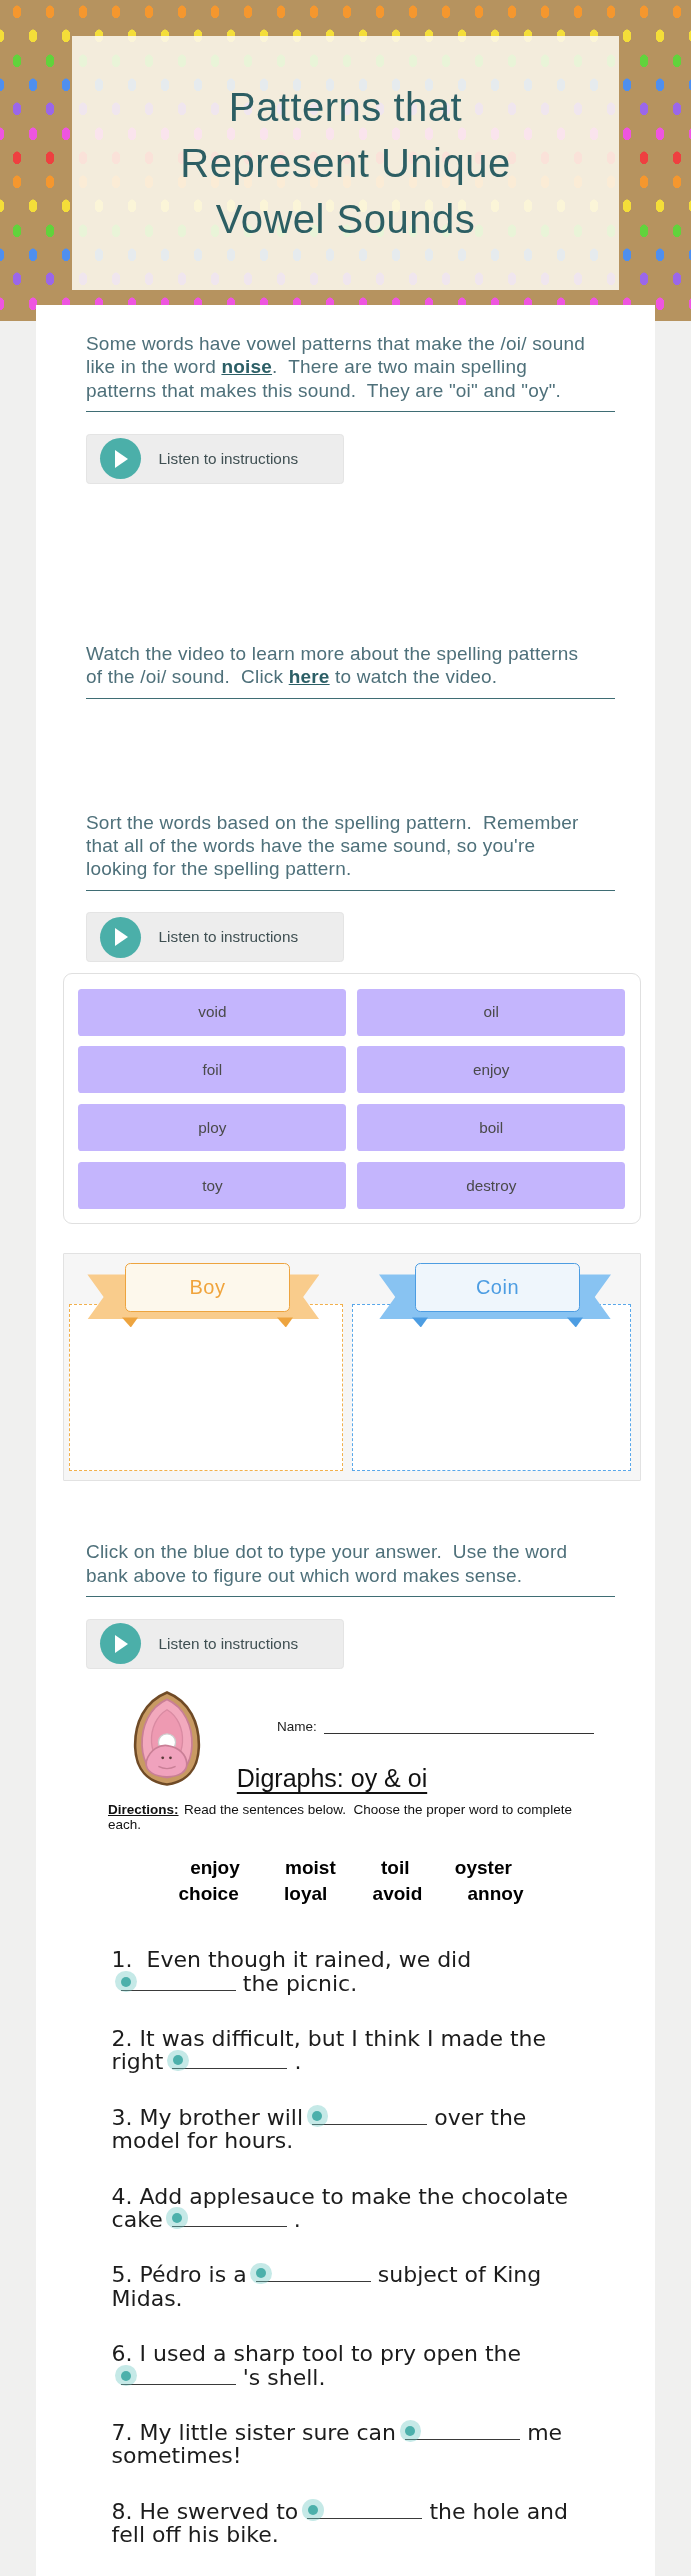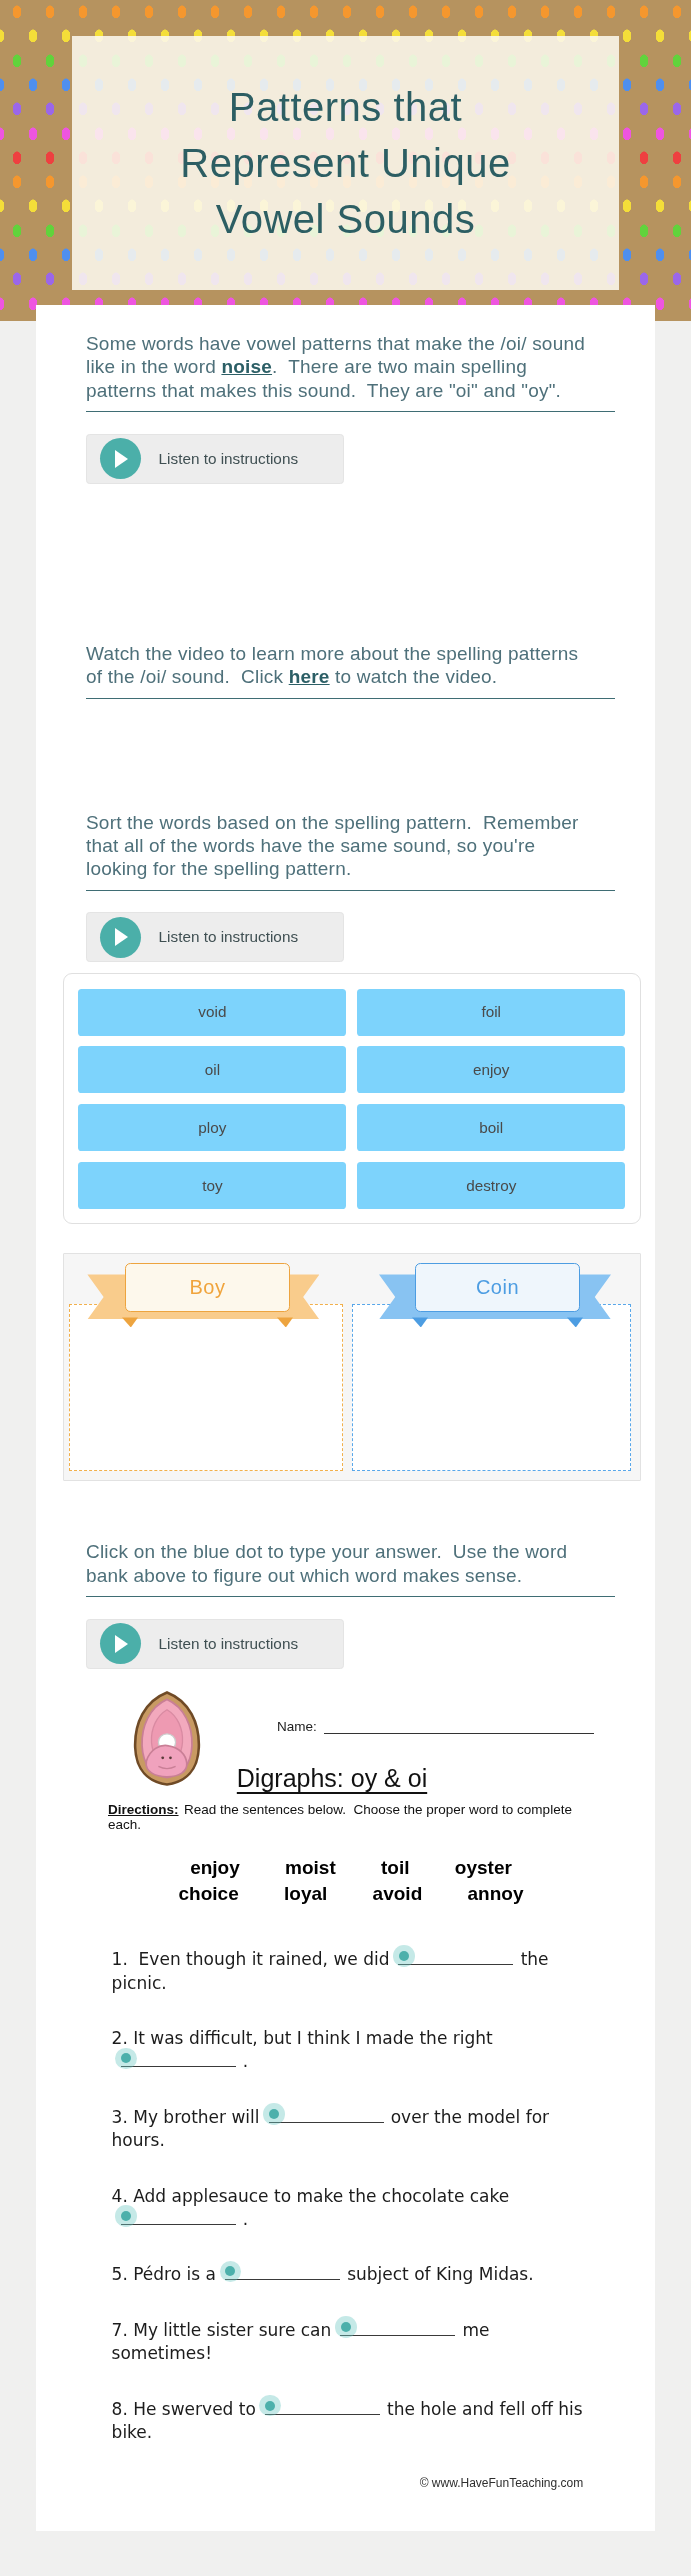--- a/index.html
+++ b/index.html
@@ -96,21 +96,21 @@
   .wordbank {
     margin:10.8px 14.4px 0 27px;
     border:0.9px solid #e0e0e0; border-radius:9px;
     background:#fff;
     padding:14.4px;
     display:grid; grid-template-columns:1fr 1fr;
     gap:10.8px 10.8px;
   }
   .chip {
     height:47px; border-radius:3.6px;
-    background:#7dd3fc;
+    background:#c4b5fd;
     color:#4a4a4a; font-size:15.3px;
     display:flex; align-items:center; justify-content:center;
     cursor:grab;
   }
 
   
   .sort-area {
     margin:29px 14.4px 0 27px;
     height:228px;
     background:#f6f6f6;
@@ -165,21 +165,21 @@
     text-decoration:underline;
     text-underline-offset:4.5px;
   }
   .directions { margin-top:9px; font-size:13.5px; color:#111; }
   .directions b { text-decoration:underline; margin-right:5.4px; }
   .bank-rows { margin-top:23.4px; text-align:center; }
   .bank-rows .row { font-weight:bold; font-size:19px; line-height:26px; color:#000; }
   .bank-rows .row span { display:inline-block; margin:0 20px; }
 
   .sentences { margin-top:41px; font-family:"DejaVu Sans", sans-serif; }
-  .sentence { font-size:17px; line-height:23.4px; margin:0 0 32px 3.6px; color:#1c1c1c; }
+  .sentence { font-size:22px; line-height:23.4px; margin:0 0 32px 3.6px; color:#1c1c1c; }
   .blank {
     display:inline-block; position:relative;
     width:115px; height:14.4px; margin:0 7.2px 0 9px;
     border-bottom:1.6px solid #3a3a3a;
     vertical-align:baseline;
     cursor:pointer;
   }
   .dot-halo {
     position:absolute; left:-5.4px; top:-5.4px;
     width:21.6px; height:21.6px; border-radius:50%;
@@ -229,22 +229,22 @@
 
   <div class="listen-btn">
     <span class="play-circle">
         <span class="play-tri"></span>
       </span>
     <span class="listen-label">Listen to instructions</span>
   </div>
 
   <div class="wordbank">
     <div class="chip">void</div>
+    <div class="chip">oil</div>
     <div class="chip">foil</div>
-    <div class="chip">oil</div>
     <div class="chip">enjoy</div>
     <div class="chip">ploy</div>
     <div class="chip">boil</div>
     <div class="chip">toy</div>
     <div class="chip">destroy</div>
   </div>
 
   <div class="sort-area">
     <div class="drop-zone boy"></div>
     <div class="drop-zone coin"></div>
@@ -318,20 +318,23 @@
             </span></span><span>.</span></p>
       <p class="sentence"><span>3. My brother will</span><span class="blank"><span class="dot-halo">
               <span class="dot-core"></span>
             </span></span><span>over the model for hours.</span></p>
       <p class="sentence"><span>4. Add applesauce to make the chocolate cake</span><span class="blank"><span class="dot-halo">
               <span class="dot-core"></span>
             </span></span><span>.</span></p>
       <p class="sentence"><span>5. Pédro is a</span><span class="blank"><span class="dot-halo">
               <span class="dot-core"></span>
             </span></span><span>subject of King Midas.</span></p>
+      <p class="sentence"><span>6. I used a sharp tool to pry open the</span><span class="blank"><span class="dot-halo">
+              <span class="dot-core"></span>
+            </span></span><span>'s shell.</span></p>
       <p class="sentence"><span>7. My little sister sure can</span><span class="blank"><span class="dot-halo">
               <span class="dot-core"></span>
             </span></span><span>me sometimes!</span></p>
       <p class="sentence"><span>8. He swerved to</span><span class="blank"><span class="dot-halo">
               <span class="dot-core"></span>
             </span></span><span>the hole and fell off his bike.</span></p>
     </div>
 
     <div class="copyright">© www.HaveFunTeaching.com</div>
   </div>

